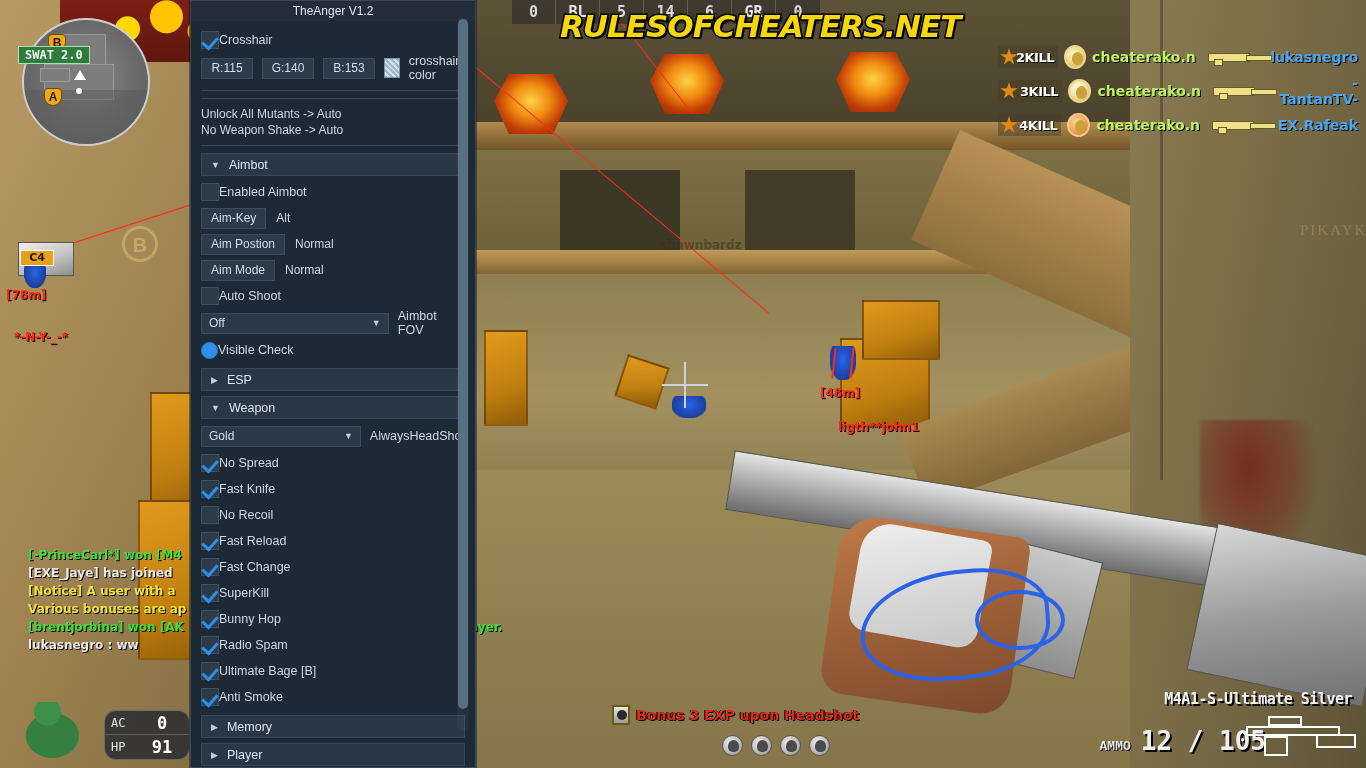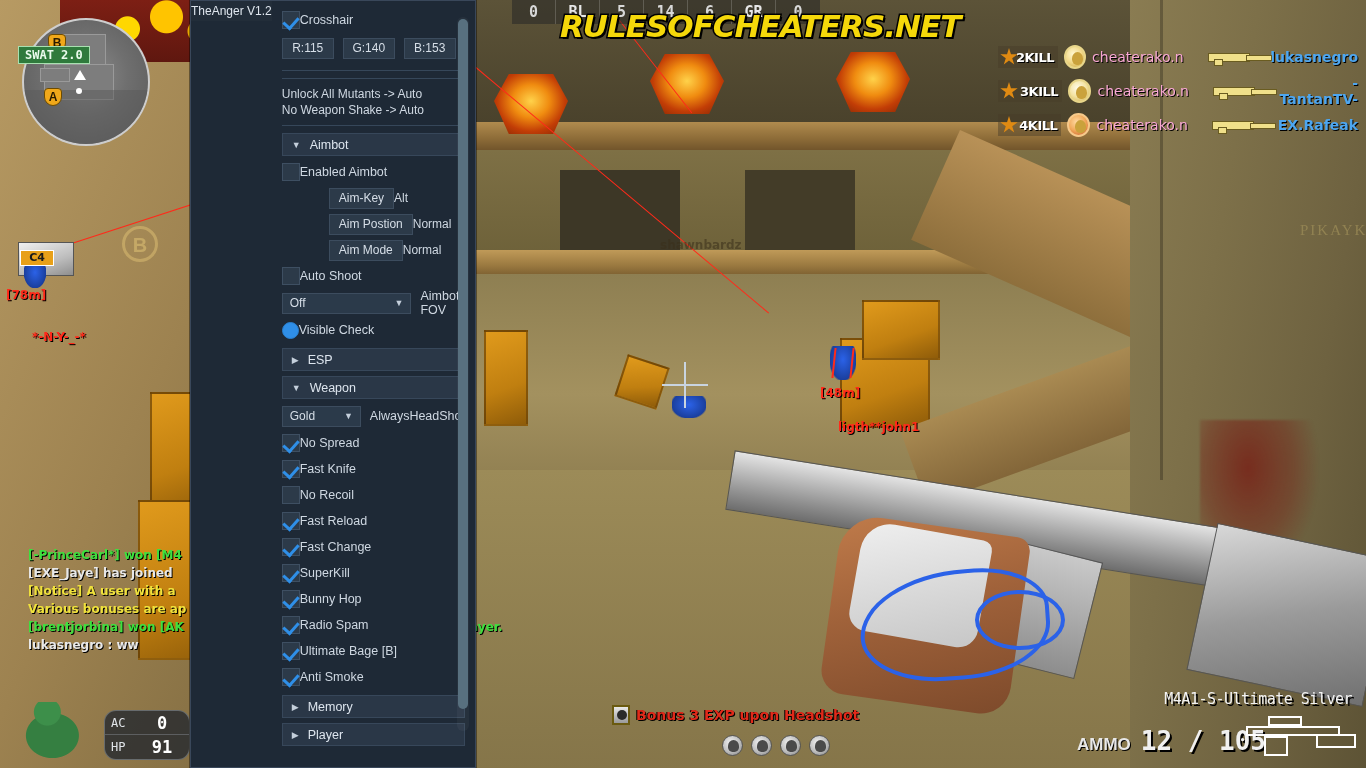--- a/index.html
+++ b/index.html
@@ -218,22 +218,22 @@
     border:2px solid #e8d68a;
     position:relative;
   }
   .kf-badge:after{
     content:"";position:absolute;left:6px;top:5px;width:11px;height:13px;
     background:#caa23c;border-radius:50% 50% 45% 45%;
   }
   .kf-badge.b3{background:radial-gradient(circle at 40% 35%, #fffbe8 0%, #f4e3a2 50%, #cfae4c 100%);}
   .kf-badge.b4{background:radial-gradient(circle at 40% 35%, #ffd9a0 0%, #f0a85a 50%, #c85a2a 100%);border-color:#f6c98a;}
   .kf-killer{
-    font-family:"DejaVu Sans", sans-serif; font-size:14px; font-weight:normal;
-    color:#f9a8d4; text-shadow:1px 1px 0 #000; min-width:110px;
+    font-family:"DejaVu Sans", sans-serif; font-size:14px; font-weight:bold;
+    color:#bef264; text-shadow:1px 1px 0 #000; min-width:110px;
   }
   .kf-weap{
     width:62px;height:16px;position:relative;
   }
   .kf-weap:before{
     content:"";position:absolute;left:0;top:4px;width:40px;height:7px;
     background:#f0e08a;border:1px solid #6a5c20;
   }
   .kf-weap:after{
     content:"";position:absolute;left:38px;top:6px;width:24px;height:4px;
@@ -360,49 +360,49 @@
     border:1px solid #555; position:relative;
   }
   .skull:after{
     content:"";position:absolute;left:5px;top:4px;width:11px;height:12px;
     background:#4a4a4a;border-radius:50% 50% 40% 40%;
   }
 
   
   #weapname{
     position:absolute; right:14px; top:690px;
-    font-family:"DejaVu Sans Mono", monospace; font-size:15px; font-weight:normal;
+    font-family:"DejaVu Sans Mono", monospace; font-size:15px; font-weight:bold;
     color:#f2f2f2; text-shadow:2px 2px 0 #000; letter-spacing:-.5px;
   }
   #ammo-wrap{
     position:absolute; right:100px; top:726px;
     display:flex; align-items:baseline; gap:10px;
   }
   #ammo-lbl{
-    font-family:Liberation Sans, sans-serif; font-size:17px; font-weight:bold;
+    font-family:Liberation Mono, monospace; font-size:13px; font-weight:bold;
     color:#e8e8e8; text-shadow:1px 1px 0 #000;
   }
   #ammo-val{
     font-family:"DejaVu Sans Mono", monospace; font-size:26px; font-weight:bold;
     color:#f0f0f0; text-shadow:2px 2px 0 #000;
   }
   #weap-silhouette{
     position:absolute; right:8px; top:712px; width:112px; height:48px;
   }
   #weap-silhouette .r1{position:absolute;left:0;top:14px;width:94px;height:10px;border:2px solid #fff;}
   #weap-silhouette .r2{position:absolute;left:18px;top:24px;width:24px;height:20px;border:2px solid #fff;}
   #weap-silhouette .r3{position:absolute;left:70px;top:22px;width:40px;height:14px;border:2px solid #fff;}
   #weap-silhouette .r4{position:absolute;left:22px;top:4px;width:34px;height:10px;border:2px solid #fff;}
 
   
   #cheatmenu{
     position:absolute; left:190px; top:0; width:286px; height:768px;
     background:#1e2936;
     border:1px solid #39475a;
-    display:flex; flex-direction:row;
+    display:flex; flex-direction:column;
     font-family:"Liberation Sans", sans-serif;
     z-index:50;
     box-shadow:0 0 0 1px rgba(0,0,0,.4);
   }
   #cm-title{
     height:20px; line-height:20px; text-align:center;
     color:#dfe6ee; font-size:12px;
     background:rgba(255,255,255,.02);
   }
   #cm-body{
@@ -448,21 +448,21 @@
     border:1px solid #7c91a3;
   }
   .cm-sep{ height:1px; background:#36475a; margin:7px 0; }
   .cm-static{ color:#cfd8e2; font-size:12px; line-height:16px; }
   .cm-section{
     background:#2a3747; border:1px solid #37475a;
     height:23px; display:flex; align-items:center; gap:9px;
     padding:0 9px; color:#dde5ee; font-size:12.5px; margin:5px 0 3px 0;
   }
   .tri{ font-size:9px; color:#c4cfdb; }
-  .cm-kvrow{ display:flex; align-items:center; height:26px;margin-left:47px; }
+  .cm-kvrow{ display:flex; align-items:center; gap:10px; height:26px; }
   .cm-kvval{ color:#cfd8e2; font-size:12px; }
   .cm-select{
     display:flex; align-items:center; justify-content:space-between;
     width:190px; height:21px; background:#2b3a4a; border:1px solid #3c4c5e;
     color:#d6dee7; font-size:12px; padding:0 7px;
   }
   .cm-selrow{ display:flex; align-items:center; gap:9px; height:28px; }
   .cm-selright{ color:#cfd8e2; font-size:12.5px; }
 </style>
 </head>
@@ -503,21 +503,21 @@
   <div class="watermark-pika">PIKAYKA</div>
 
   <div class="esp-line" style="left:44px;top:252px;width:430px;transform:rotate(-18deg);"></div>
   <div class="esp-line" style="left:470px;top:62px;width:390px;transform:rotate(40deg);"></div>
   <div class="esp-line" style="left:618px;top:18px;width:120px;transform:rotate(52deg);"></div>
 
   <div class="c4-box"></div>
   <div class="c4-fig"></div>
   <div class="c4-tag">C4</div>
   <div class="esp-dist" style="left:6px;top:288px;">[78m]</div>
-  <div class="esp-name" style="left:14px;top:330px;margin-left:18px;">*-N-Y-_-*</div>
+  <div class="esp-name" style="left:14px;top:330px;">*-N-Y-_-*</div>
 
   <div class="esp-player" style="left:830px;top:346px;"></div>
   <div class="esp-skel" style="left:833px;top:348px;"></div>
   <div class="esp-dist" style="left:820px;top:386px;">[48m]</div>
   <div class="esp-name" style="left:838px;top:420px;">ligth**john1</div>
   <div class="esp-name dark" style="left:660px;top:238px;">shawnbardz</div>
 
   <div class="esp-player" style="left:672px;top:396px;width:34px;height:22px;"></div>
 
   <div id="crosshair">

